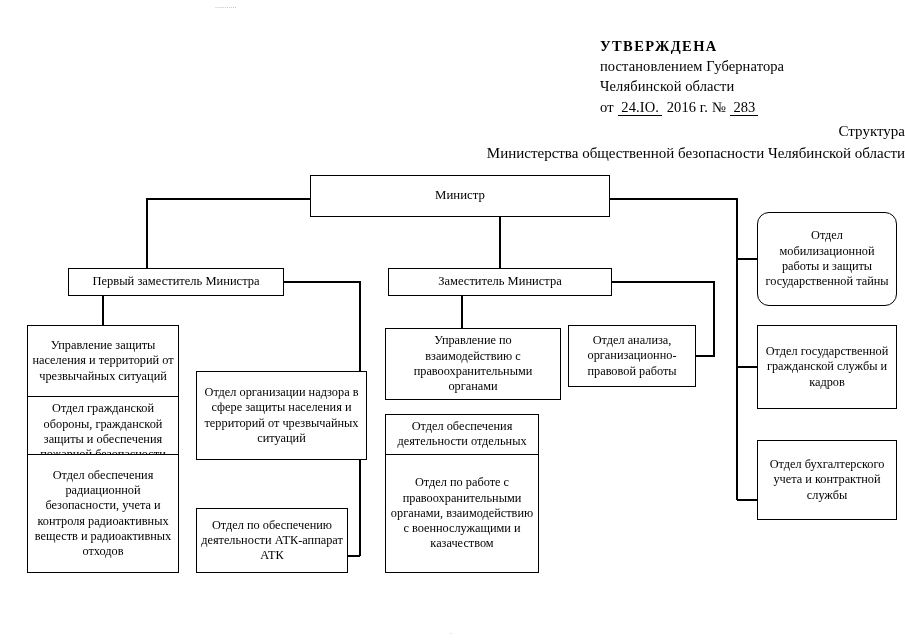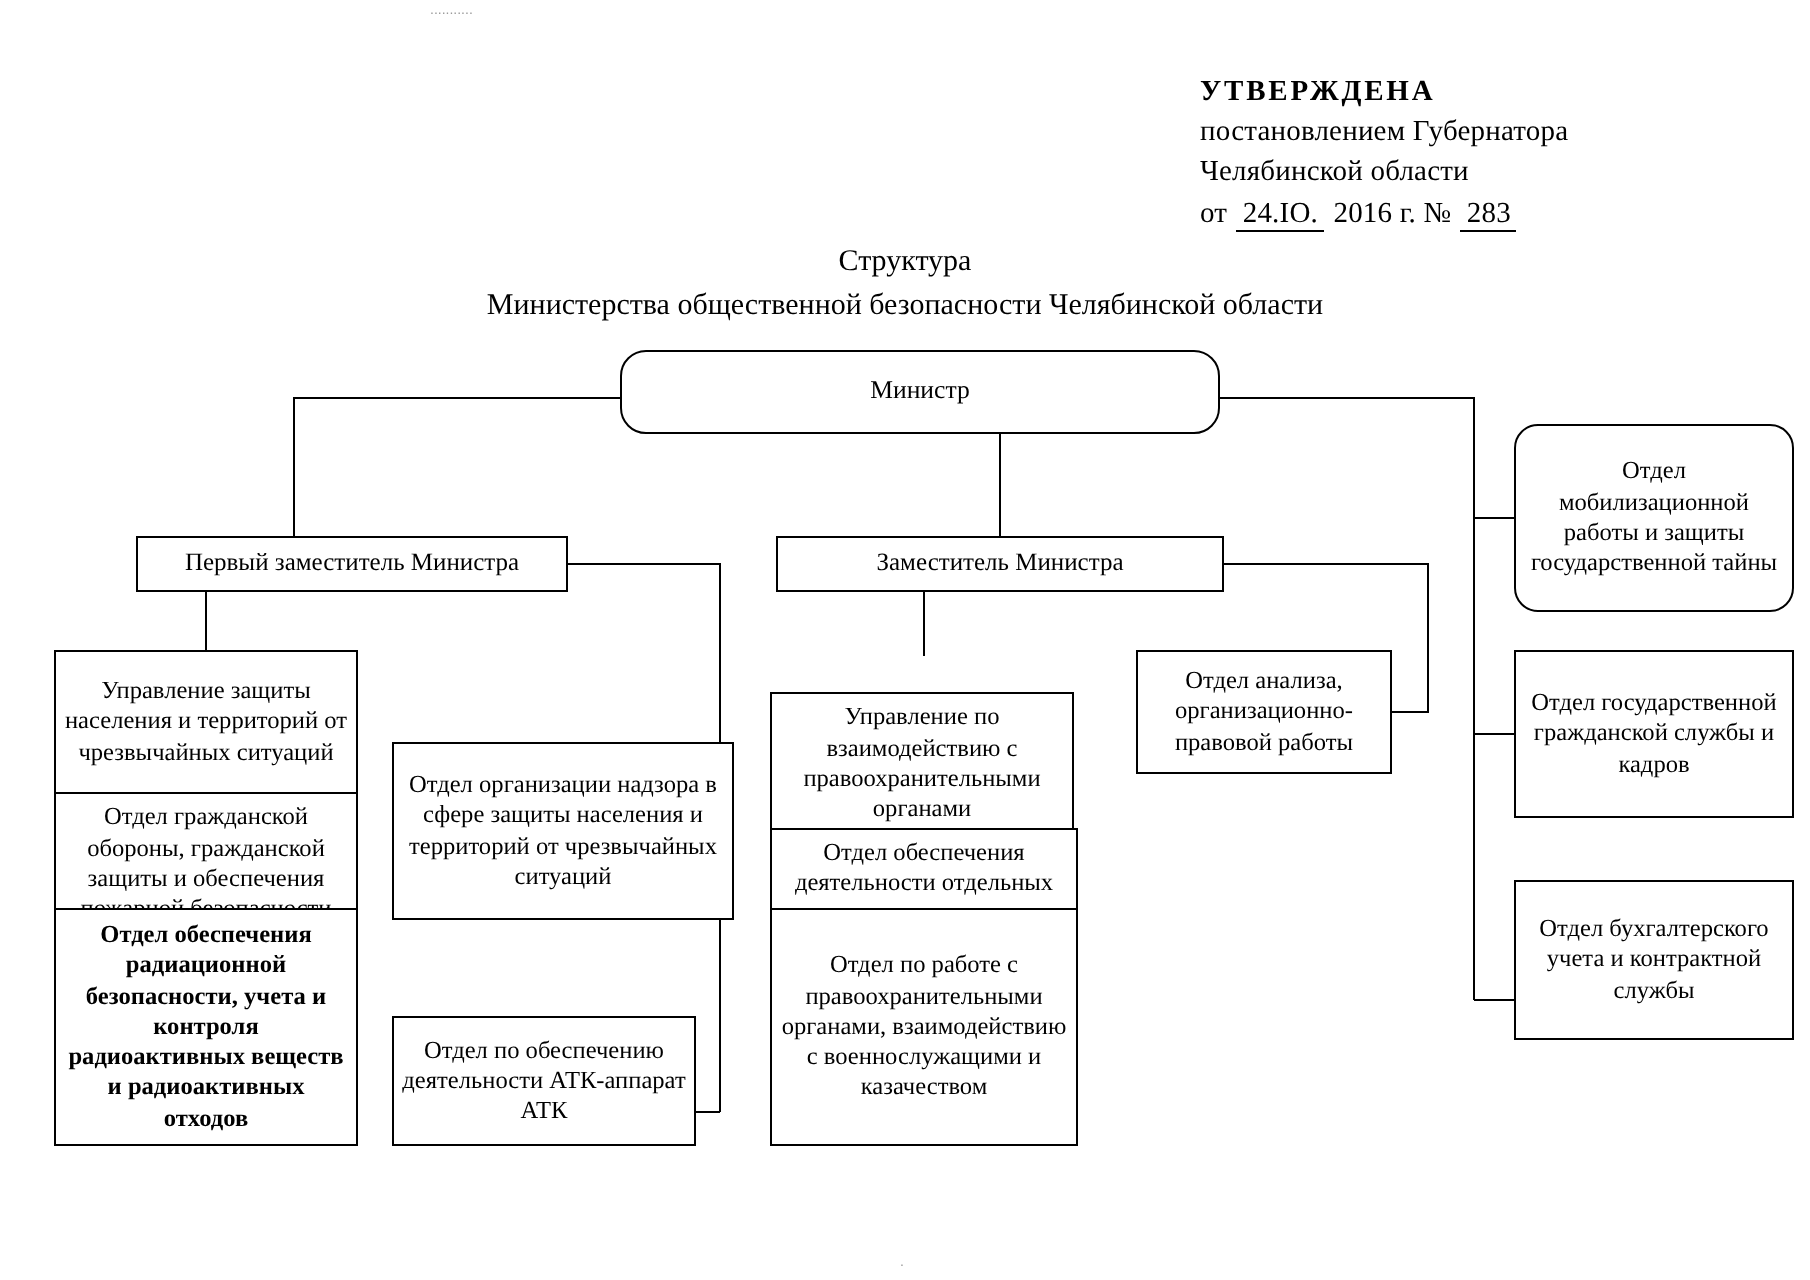--- a/index.html
+++ b/index.html
@@ -42,21 +42,21 @@
     padding: 0 3px 0 3px;
     margin: 0 1px;
     line-height: 16px;
   }
   
   #doc-title {
     position: absolute;
     left: 0;
     top: 120px;
     width: 905px;
-    text-align: center;
+    text-align: right;
     font-size: 15px;
     line-height: 22px;
   }
   #doc-title .line2 { white-space: nowrap; }
 
   
   #connectors {
     position: absolute;
     left: 0;
     top: 0;
@@ -73,32 +73,32 @@
     display: flex;
     align-items: center;
     justify-content: center;
     text-align: center;
     font-size: 12.3px;
     line-height: 15.3px;
     padding: 2px 4px;
   }
   .box-text { display: block; width: 100%; }
 
-  .b-minister   { left: 310px; top: 175px; width: 300px; height: 42px; font-size: 12.8px; border-radius: 13px; }
+  .b-minister   { left: 310px; top: 175px; width: 300px; height: 42px; font-size: 12.8px; }
   .b-dep1       { left: 68px;  top: 268px; width: 216px; height: 28px; font-size: 12.5px; }
   .b-dep2       { left: 388px; top: 268px; width: 224px; height: 28px; font-size: 12.5px; }
 
   .b-l1 { left: 27px; top: 325px; width: 152px; height: 72px; }
   .b-l2 { left: 27px; top: 396px; width: 152px; height: 72px; }
-  .b-l3 { left: 27px; top: 454px; width: 152px; height: 119px; font-weight: bold; }
+  .b-l3 { left: 27px; top: 454px; width: 152px; height: 119px; }
 
   .b-m1 { left: 196px; top: 371px; width: 171px; height: 89px; justify-content: center; }
   .b-m2 { left: 196px; top: 508px; width: 152px; height: 65px; }
 
-  .b-c1 { left: 385px; top: 346px; width: 152px; height: 72px; align-items: center; }
+  .b-c1 { left: 385px; top: 328px; width: 176px; height: 72px; align-items: center; }
   .b-c2 { left: 385px; top: 414px; width: 154px; height: 56px; }
   .b-c3 { left: 385px; top: 454px; width: 154px; height: 119px; }
 
   .b-anal { left: 568px; top: 325px; width: 128px; height: 62px; }
 
   .b-r1 { left: 757px; top: 212px; width: 140px; height: 94px; border-radius: 12px; }
   .b-r2 { left: 757px; top: 325px; width: 140px; height: 84px; }
   .b-r3 { left: 757px; top: 440px; width: 140px; height: 80px; }
 
   

